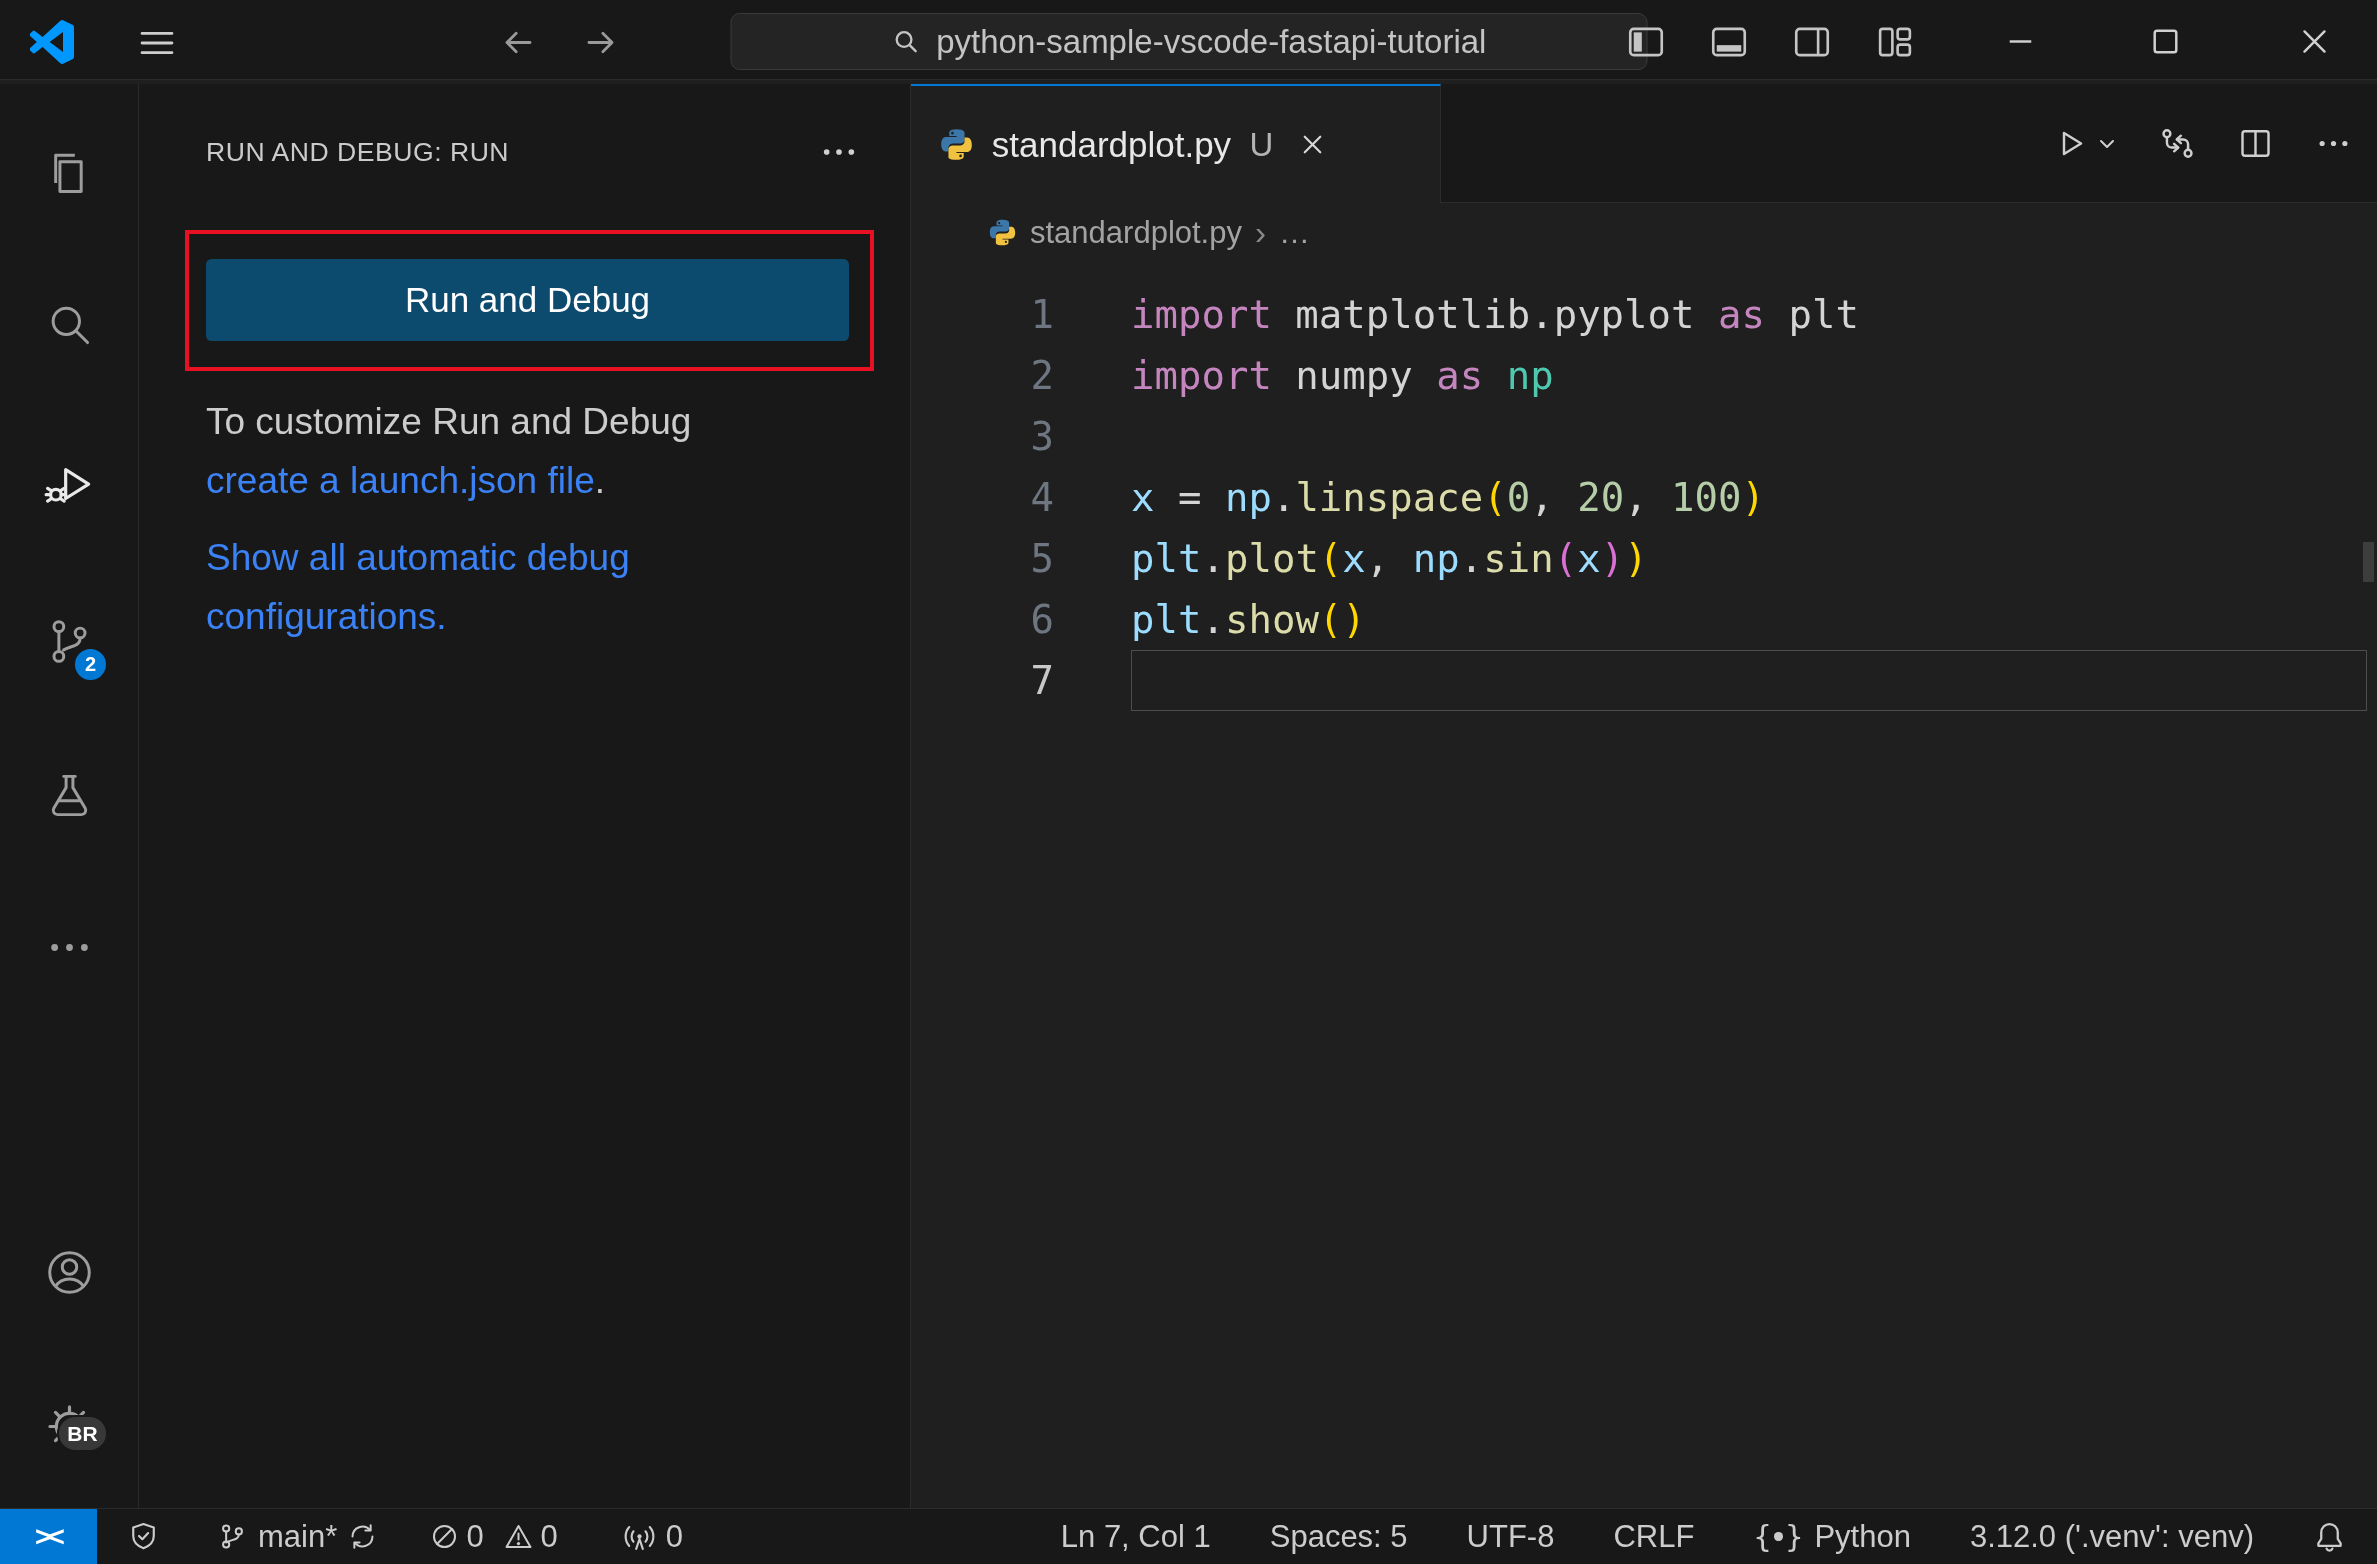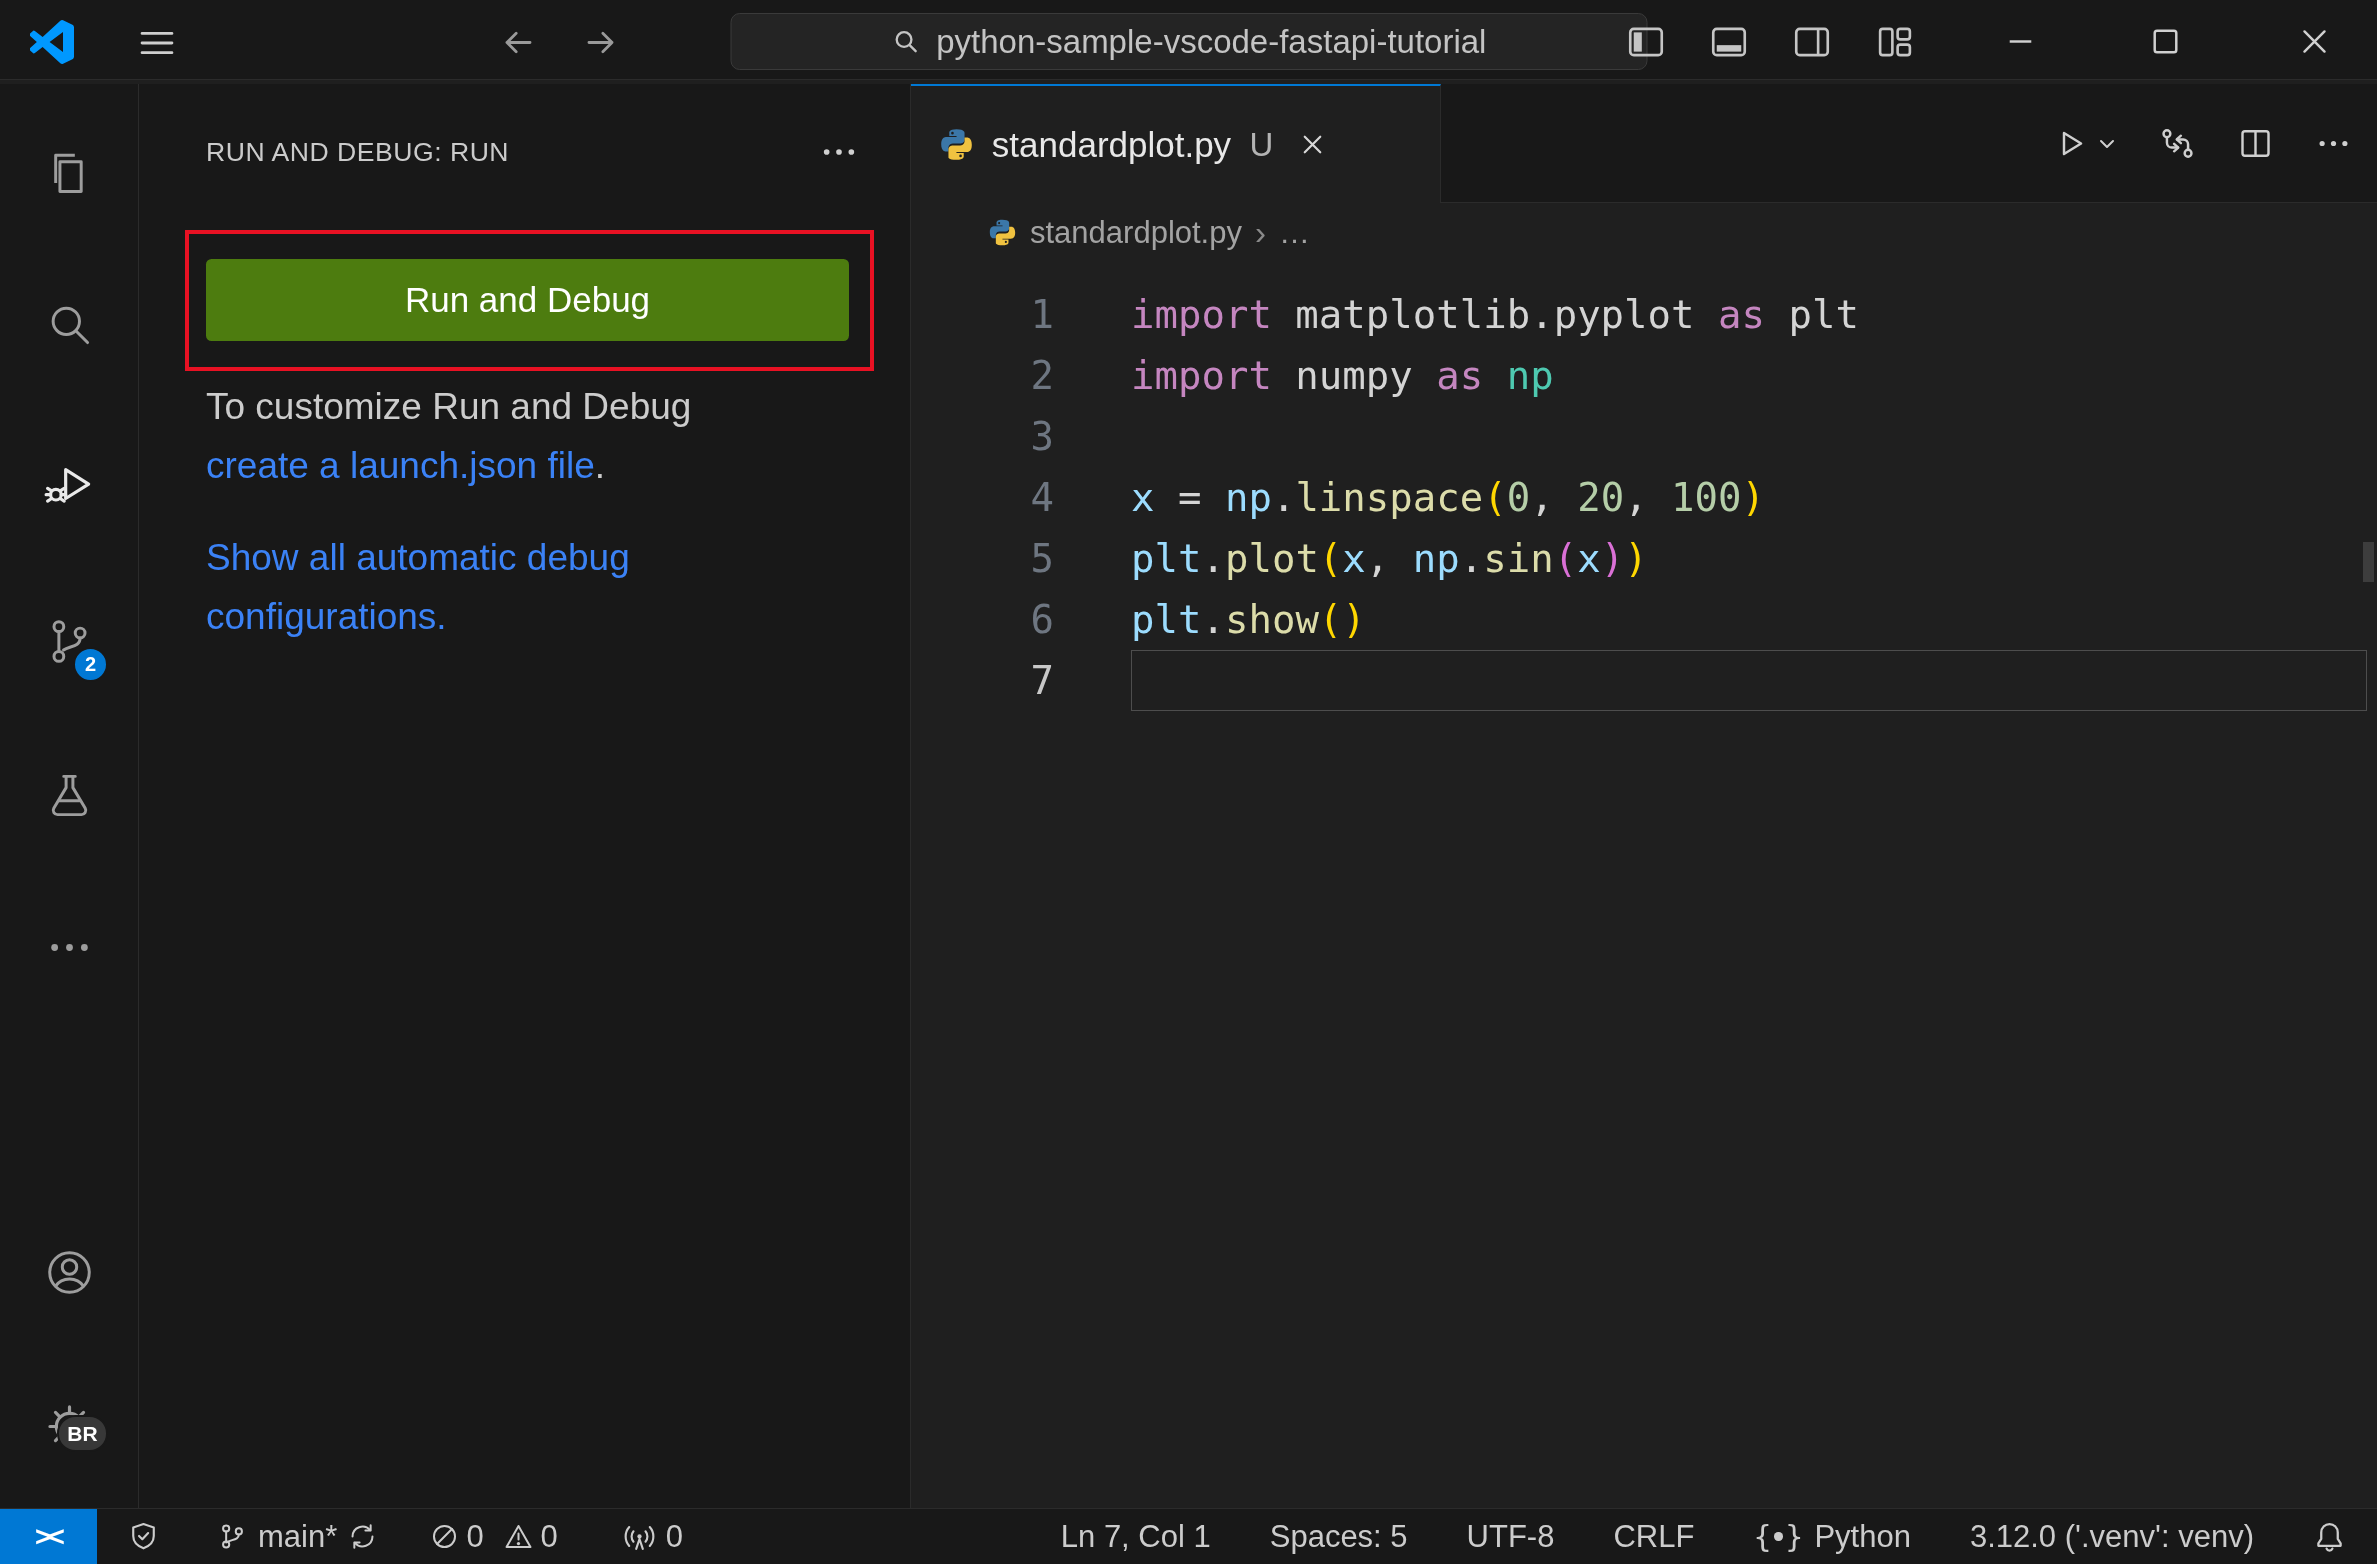--- a/index.html
+++ b/index.html
@@ -66,27 +66,27 @@
     position:absolute; left:67px; top:53px; font-size:26.6px; color:#cbcbcb;
     letter-spacing:0.5px; white-space:nowrap;
   }
   .sb-more { position:absolute; right:51px; top:48px; width:40px; height:40px; color:#d0d0d0; cursor:pointer; }
   .annotation {
     position:absolute; left:46px; top:146px; width:689px; height:141px;
     border:4.6px solid #e81123; pointer-events:none; z-index:5;
   }
   .run-btn {
     position:absolute; left:67px; top:175px; width:643px; height:82px;
-    background:#4d7c0f; color:#ffffff; font-size:35px;
+    background:#0c4a6e; color:#ffffff; font-size:35px;
     border:none; border-radius:5.5px; cursor:pointer;
     display:flex; align-items:center; justify-content:center;
     font-family:"Liberation Sans", sans-serif;
   }
   .sb-para { position:absolute; left:67px; font-size:37px; line-height:59px; color:#cccccc; }
-  .sb-para1 { top:293px; width:642px; }
+  .sb-para1 { top:308px; width:642px; }
   .sb-para2 { top:444px; width:532px; }
   .sb-link { color:#3b82f6; text-decoration:none; cursor:pointer; }
 
   
   .editor { position:absolute; left:911px; top:84px; right:0; bottom:56px; background:#1f1f1f; }
   .tabbar { position:absolute; top:0; left:0; right:0; height:119px; background:#181818; }
   .tabbar::after { content:''; position:absolute; left:0; right:0; bottom:0; height:0.9px; background:#2b2b2b; z-index:1; }
   .tab {
     position:relative; z-index:2; height:119px; width:530px;
     background:#1f1f1f; border-top:2.8px solid #0078d4; border-right:0.9px solid #2b2b2b;

